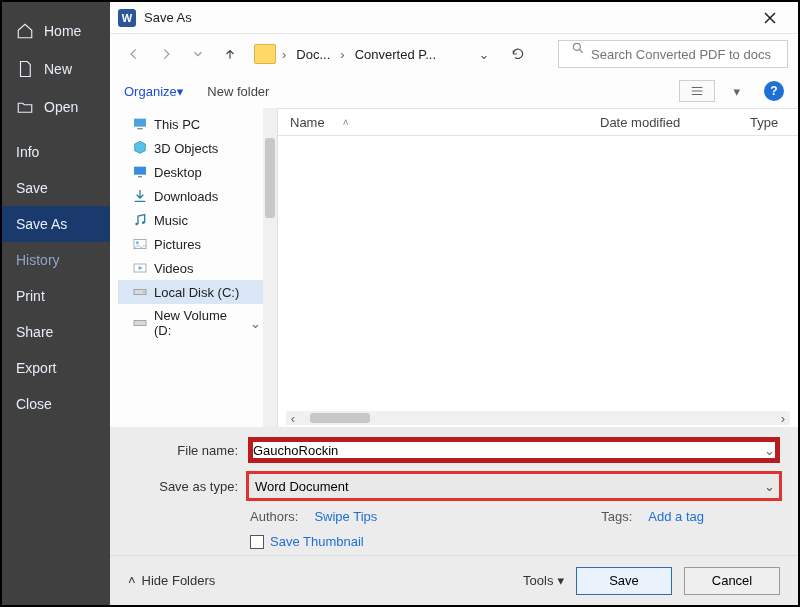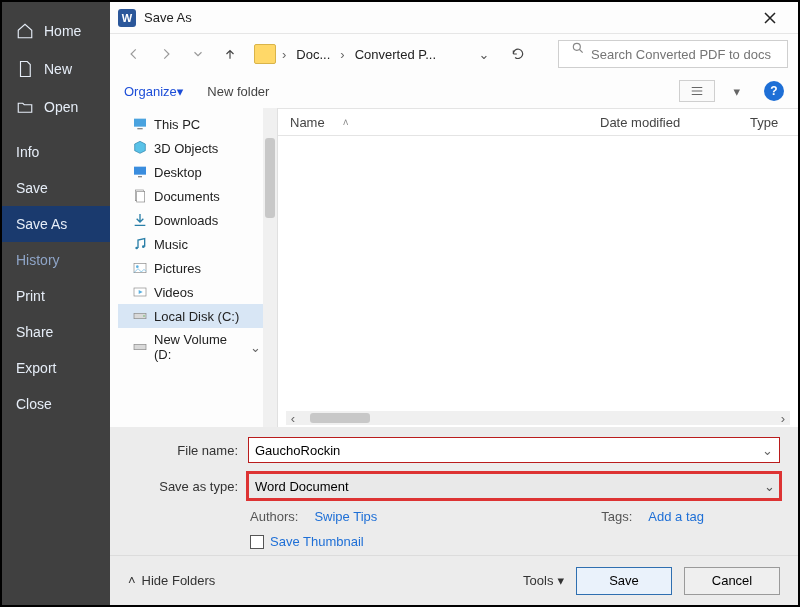--- a/index.html
+++ b/index.html
@@ -65,21 +65,21 @@
   .col-type { width: 60px; }
   .list-area { flex:1; background:#fff; position:relative; }
   .hscroll { position:absolute; left:8px; right:8px; bottom:2px; height:14px; background:#f0f0f0; display:flex; align-items:center; }
   .hscroll .thumb { height:10px; width:60px; background:#c8c8c8; border-radius:3px; margin-left:10px; }
   .hscroll .arrow { width:14px; height:14px; display:flex; align-items:center; justify-content:center; color:#666; }
 
   
   .form { background:#ececec; padding: 10px 18px 6px 18px; display:flex; flex-direction:column; gap:10px; }
   .form-row { display:flex; align-items:center; gap:10px; }
   .form-label { width: 110px; text-align:right; color:#333; }
-  .textfield { flex:1; height:26px; border:1px solid #b91c1c; background:#fff; display:flex; align-items:center; padding:0 6px; }
+  .textfield { flex:1; height:26px; border:5px solid #b91c1c; background:#fff; display:flex; align-items:center; padding:0 0; }
   .textfield input { flex:1; border:none; outline:none; background:transparent; }
   .combo { flex:1; height:26px; border:1px solid #7a7a7a; background:#e9e9e9; display:flex; align-items:center; padding:0 6px; position:relative; }
   .combo.highlight { outline: 3px solid #d33; outline-offset: -1px; }
   .combo .drop { position:absolute; right:4px; color:#555; }
   .meta-row { display:flex; align-items:center; gap:16px; padding-left: 122px; }
   .meta-label { color:#555; }
   .meta-link { color:#1e6fd6; cursor:pointer; }
   .check-row { padding-left:122px; display:flex; align-items:center; gap:6px; }
   .chk { width:14px; height:14px; border:1px solid #555; background:#fff; display:inline-block; }
   .footer { background:#ececec; height:50px; border-top:1px solid #dcdcdc; display:flex; align-items:center; padding:0 18px; gap:12px; }
@@ -244,29 +244,20 @@
                 <svg viewBox="0 0 24 24">
                   <rect x="3" y="4" width="18" height="12" fill="#3a8dde"></rect>
                   <rect x="9" y="18" width="6" height="2" fill="#888"></rect>
                 </svg>
               </span>
             <span>Desktop</span>
           </div>
           <div class="tree-item">
             <span class="ticon">
                 <svg viewBox="0 0 24 24">
-                  <rect x="5" y="3" width="12" height="16" fill="#fff" stroke="#888"></rect>
-                  <rect x="7" y="5" width="12" height="16" fill="#fff" stroke="#888"></rect>
-                </svg>
-              </span>
-            <span>Documents</span>
-          </div>
-          <div class="tree-item">
-            <span class="ticon">
-                <svg viewBox="0 0 24 24">
                   <path d="M12 3v12m-5-5l5 5 5-5M4 20h16" stroke="#2a7fa8" fill="none" stroke-width="2"></path>
                 </svg>
               </span>
             <span>Downloads</span>
           </div>
           <div class="tree-item">
             <span class="ticon">
                 <svg viewBox="0 0 24 24">
                   <path d="M9 18V6l10-2v12" stroke="#2a7fa8" fill="none" stroke-width="2"></path>
                   <circle cx="7" cy="18" r="2" fill="#2a7fa8"></circle>

